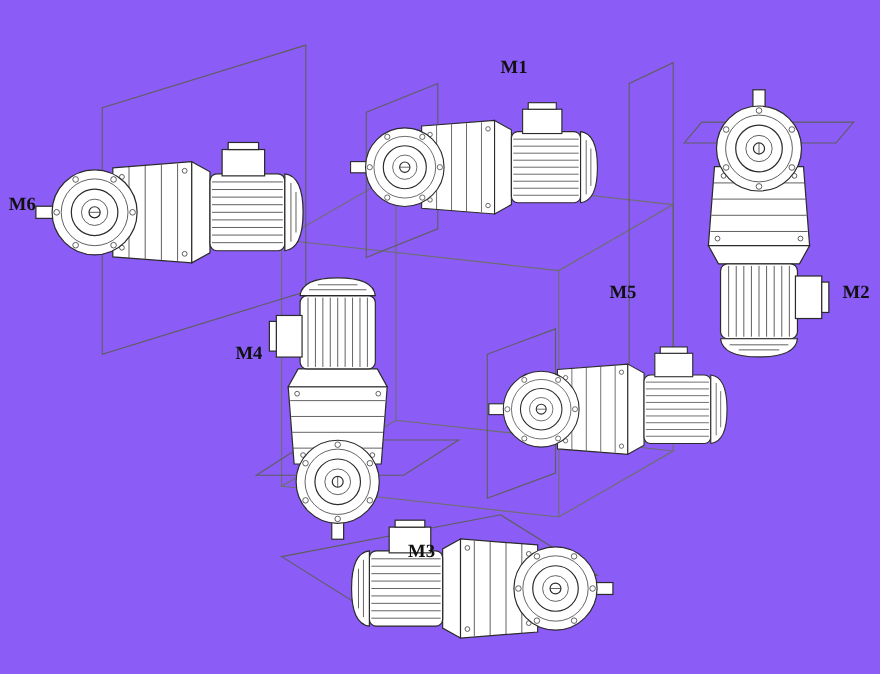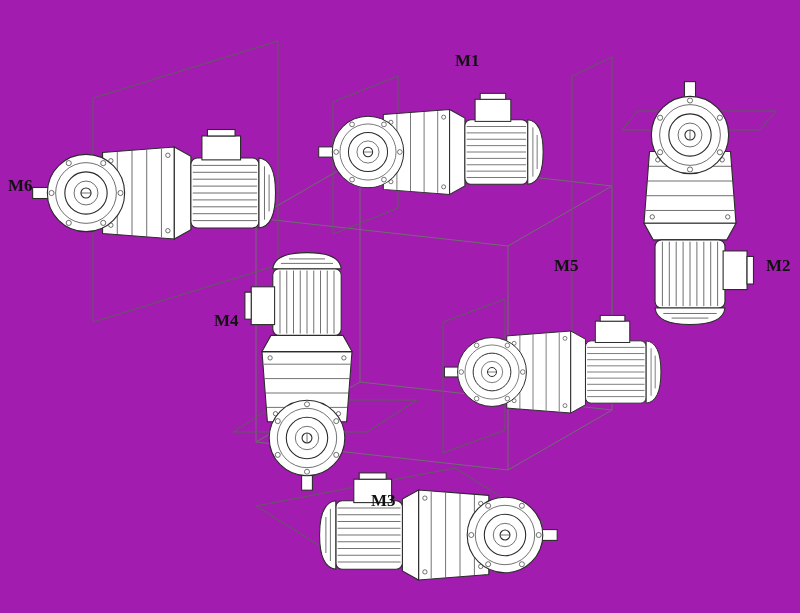--- a/index.html
+++ b/index.html
@@ -4,21 +4,21 @@
 <style>
   html, body {
     margin: 0;
     padding: 0;
     background: #ffffff;
   }
   .canvas {
     position: relative;
     width: 800px;
     height: 613px;
-    background: #a21caf;
+    background: #8b5cf6;
     overflow: hidden;
     font-family: "Liberation Serif", serif;
   }
   svg { display: block; }
   .pos-label {
     font-family: "Liberation Serif", serif;
     font-weight: bold;
     font-size: 17px;
     fill: #111111;
   }

